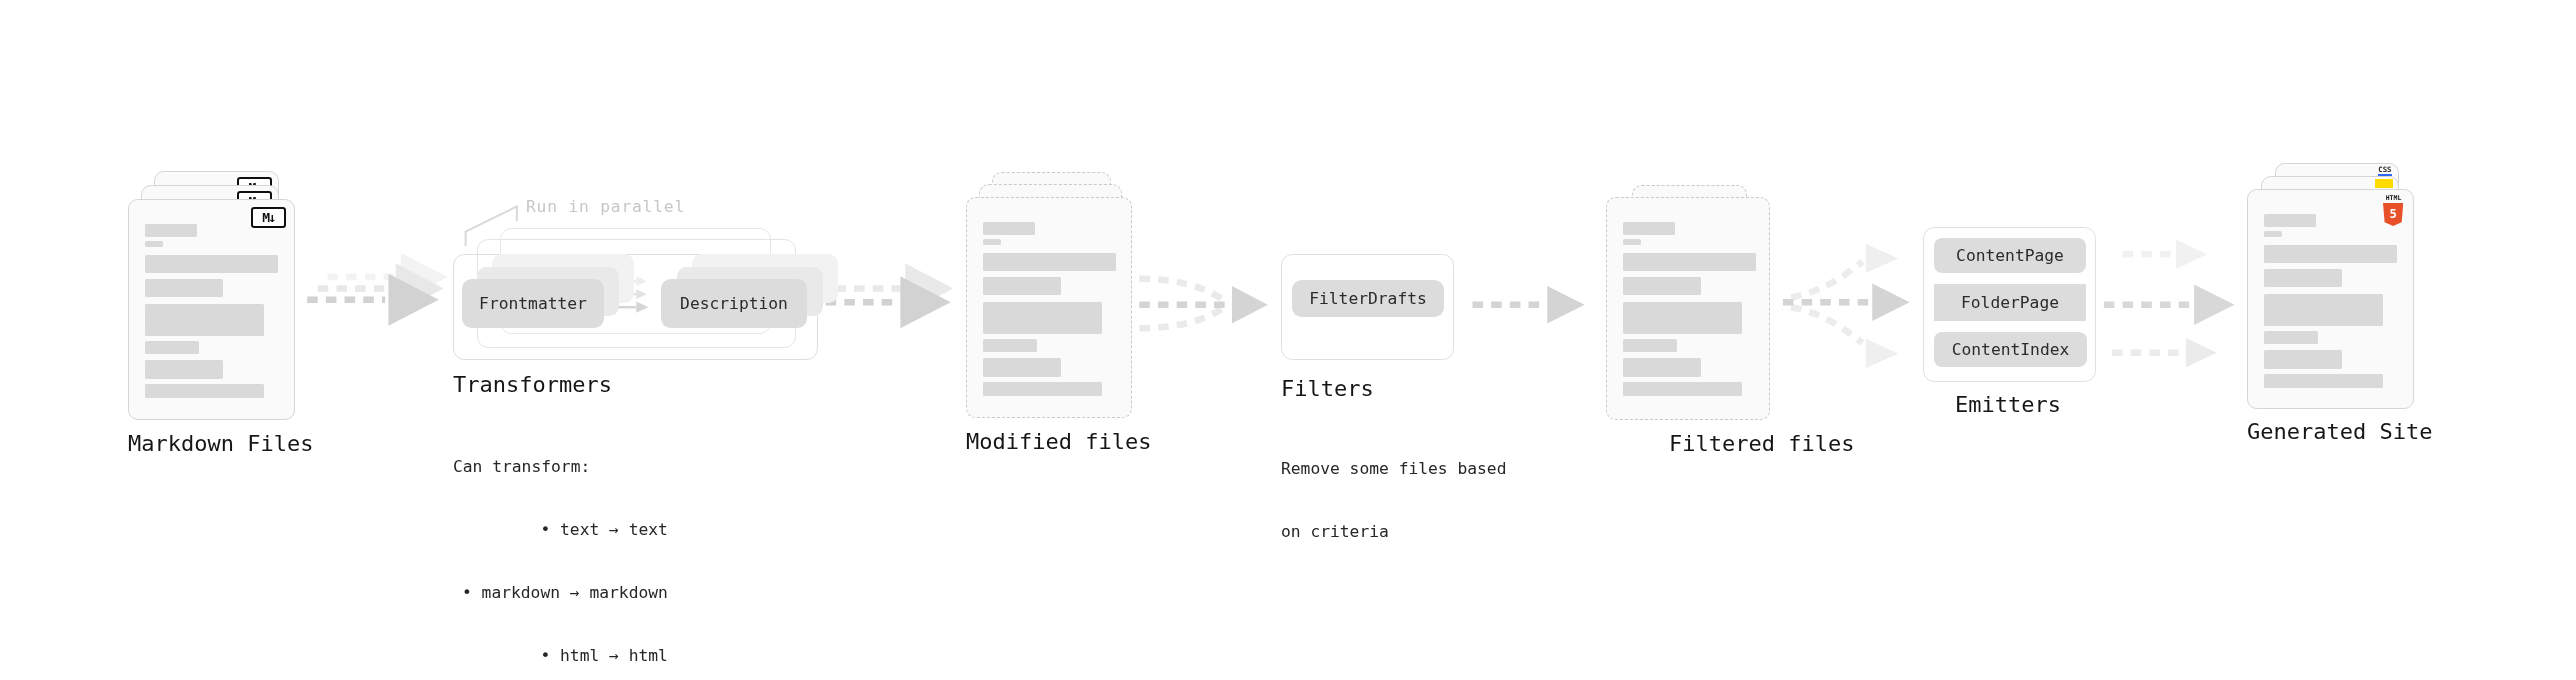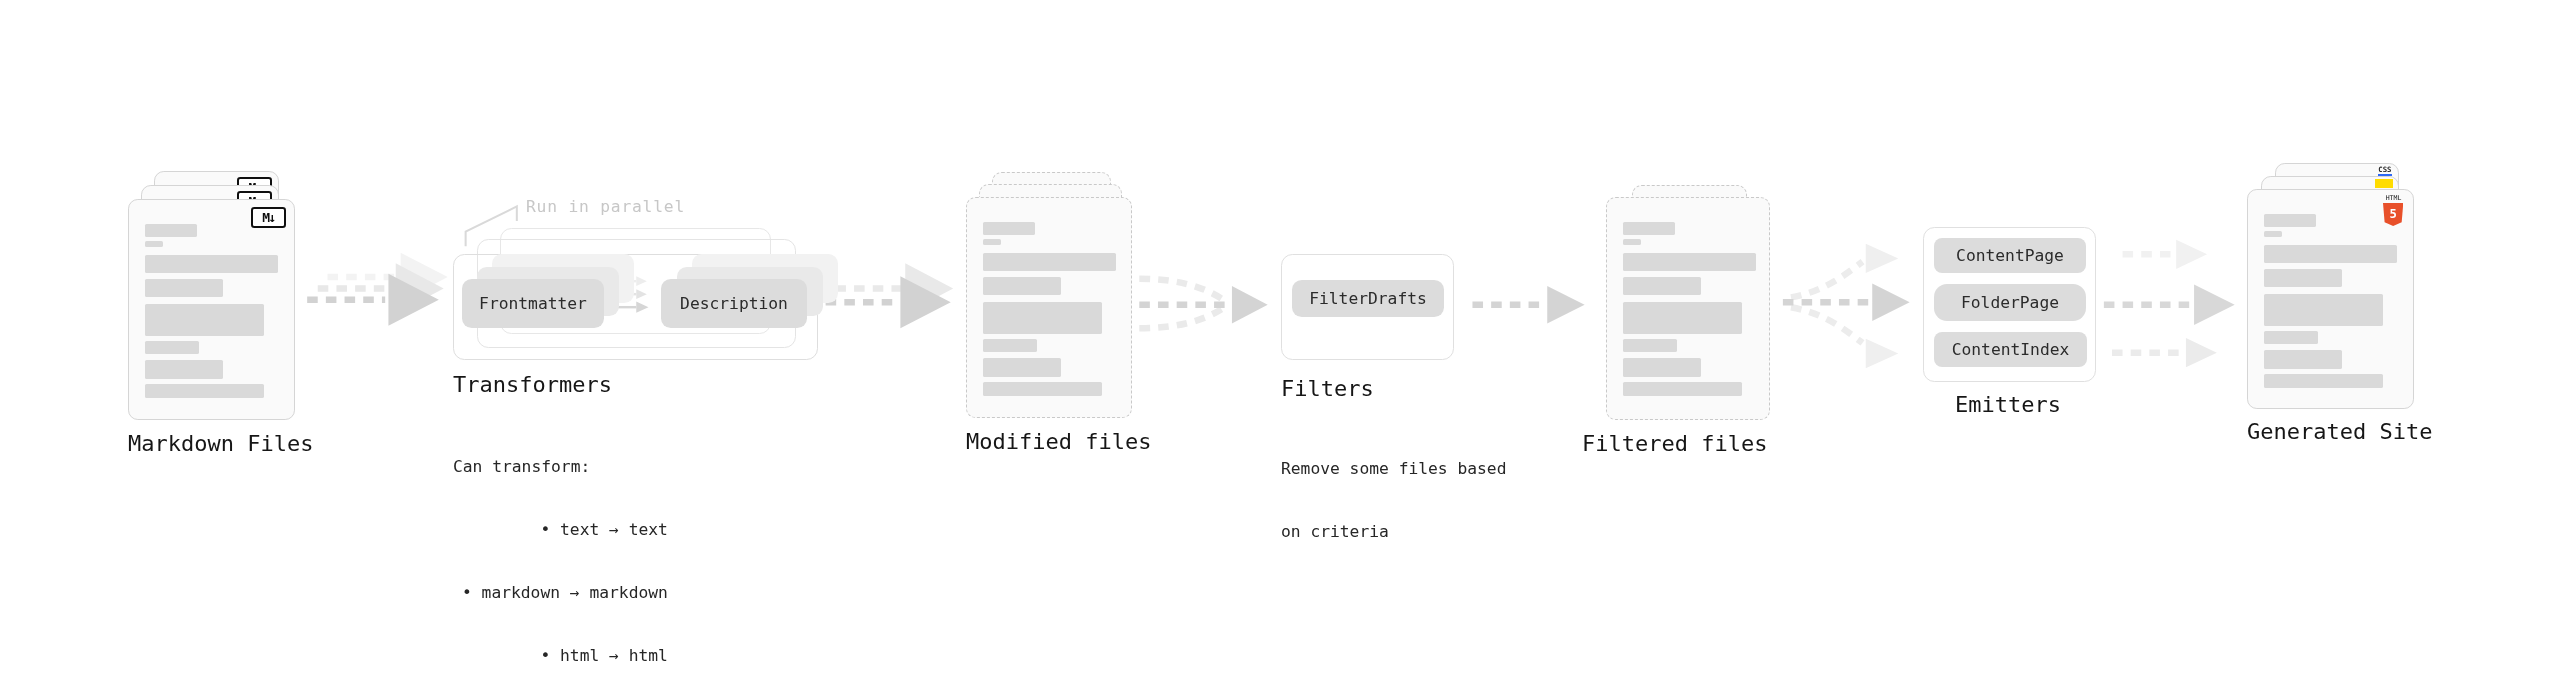--- a/index.html
+++ b/index.html
@@ -39,21 +39,21 @@
               display:flex; align-items:center; justify-content:center;
               font-size:13px; font-weight:bold; color:#0f0f0f; letter-spacing:-1.6px; }
   .md-badge.back { top:4.9px; right:5.7px; }
   .md-badge.front { top:7.3px; right:8.1px; }
 
   
   .css-badge { position:absolute; top:1.6px; right:6.5px; font-size:7.3px; font-weight:bold;
                color:#1f1f1f; border-bottom:2.4px solid #2c68f5; padding-bottom:0.8px; line-height:8.1px; }
   .js-badge  { position:absolute; top:2.4px; right:4.9px; width:18px; height:9px; background:#ffdc00; }
   .h5-badge  { position:absolute; top:4.9px; right:9px; width:21px; text-align:center; }
-  .h5-badge .h5-text { font-size:6.5px; font-weight:normal; color:#111; letter-spacing:0; line-height:7.3px; }
+  .h5-badge .h5-text { font-size:6.5px; font-weight:bold; color:#111; letter-spacing:0; line-height:7.3px; }
   .h5-shield { width:20.3px; height:23px; margin-top:0.8px; background:#e8502a;
                clip-path:polygon(0 0,100% 0,92% 84%,50% 100%,8% 84%);
                display:flex; align-items:center; justify-content:center;
                color:#fff; font-size:12.2px; font-weight:bold; line-height:21px; }
 </style>
 </head>
 <body>
 
 <div id="canvas">
 
@@ -204,25 +204,25 @@
   <div class="doc dashed" style="left:1606px;top:197px;width:164px;height:223px">
       <div class="bar" style="top: 24.4px; width: 52px; height: 12.2px;"></div>
       <div class="bar" style="top: 41px; width: 18px; height: 5.7px;"></div>
       <div class="bar" style="top: 55px; width: 133px; height: 18px;"></div>
       <div class="bar" style="top: 79px; width: 78px; height: 18px;"></div>
       <div class="bar" style="top: 104px; width: 119px; height: 32px;"></div>
       <div class="bar" style="top: 141px; width: 54px; height: 13px;"></div>
       <div class="bar" style="top: 160px; width: 78px; height: 18.7px;"></div>
       <div class="bar" style="top: 184px; width: 119px; height: 14px;"></div>
     </div>
-  <div class="label" style="left:1582px;top:430px">Filtered files</div>
+  <div class="label" style="left:1669px;top:430px">Filtered files</div>
 
   <div class="obox white" style="left:1923px;top:227px;width:173px;height:155px"></div>
   <div class="pill" style="left:1934px;top:238px;width:152px;height:35px;border-radius:8.1px">ContentPage</div>
-  <div class="pill" style="left:1934px;top:284px;width:152px;height:37px;border-radius:13px">FolderPage</div>
+  <div class="pill" style="left:1934px;top:284px;width:152px;height:37px;border-radius:0">FolderPage</div>
   <div class="pill" style="left:1934px;top:332px;width:153px;height:35px;border-radius:8.1px">ContentIndex</div>
   <div class="label" style="left:1955px;top:391px">Emitters</div>
 
   <div class="doc" style="left:2275px;top:163px;width:124px;height:89px">
     <div class="css-badge">CSS</div>
   </div>
   <div class="doc" style="left:2261px;top:176px;width:138px;height:89px">
     <div class="js-badge"></div>
   </div>
   <div class="doc" style="left:2247px;top:189px;width:167px;height:220px">

